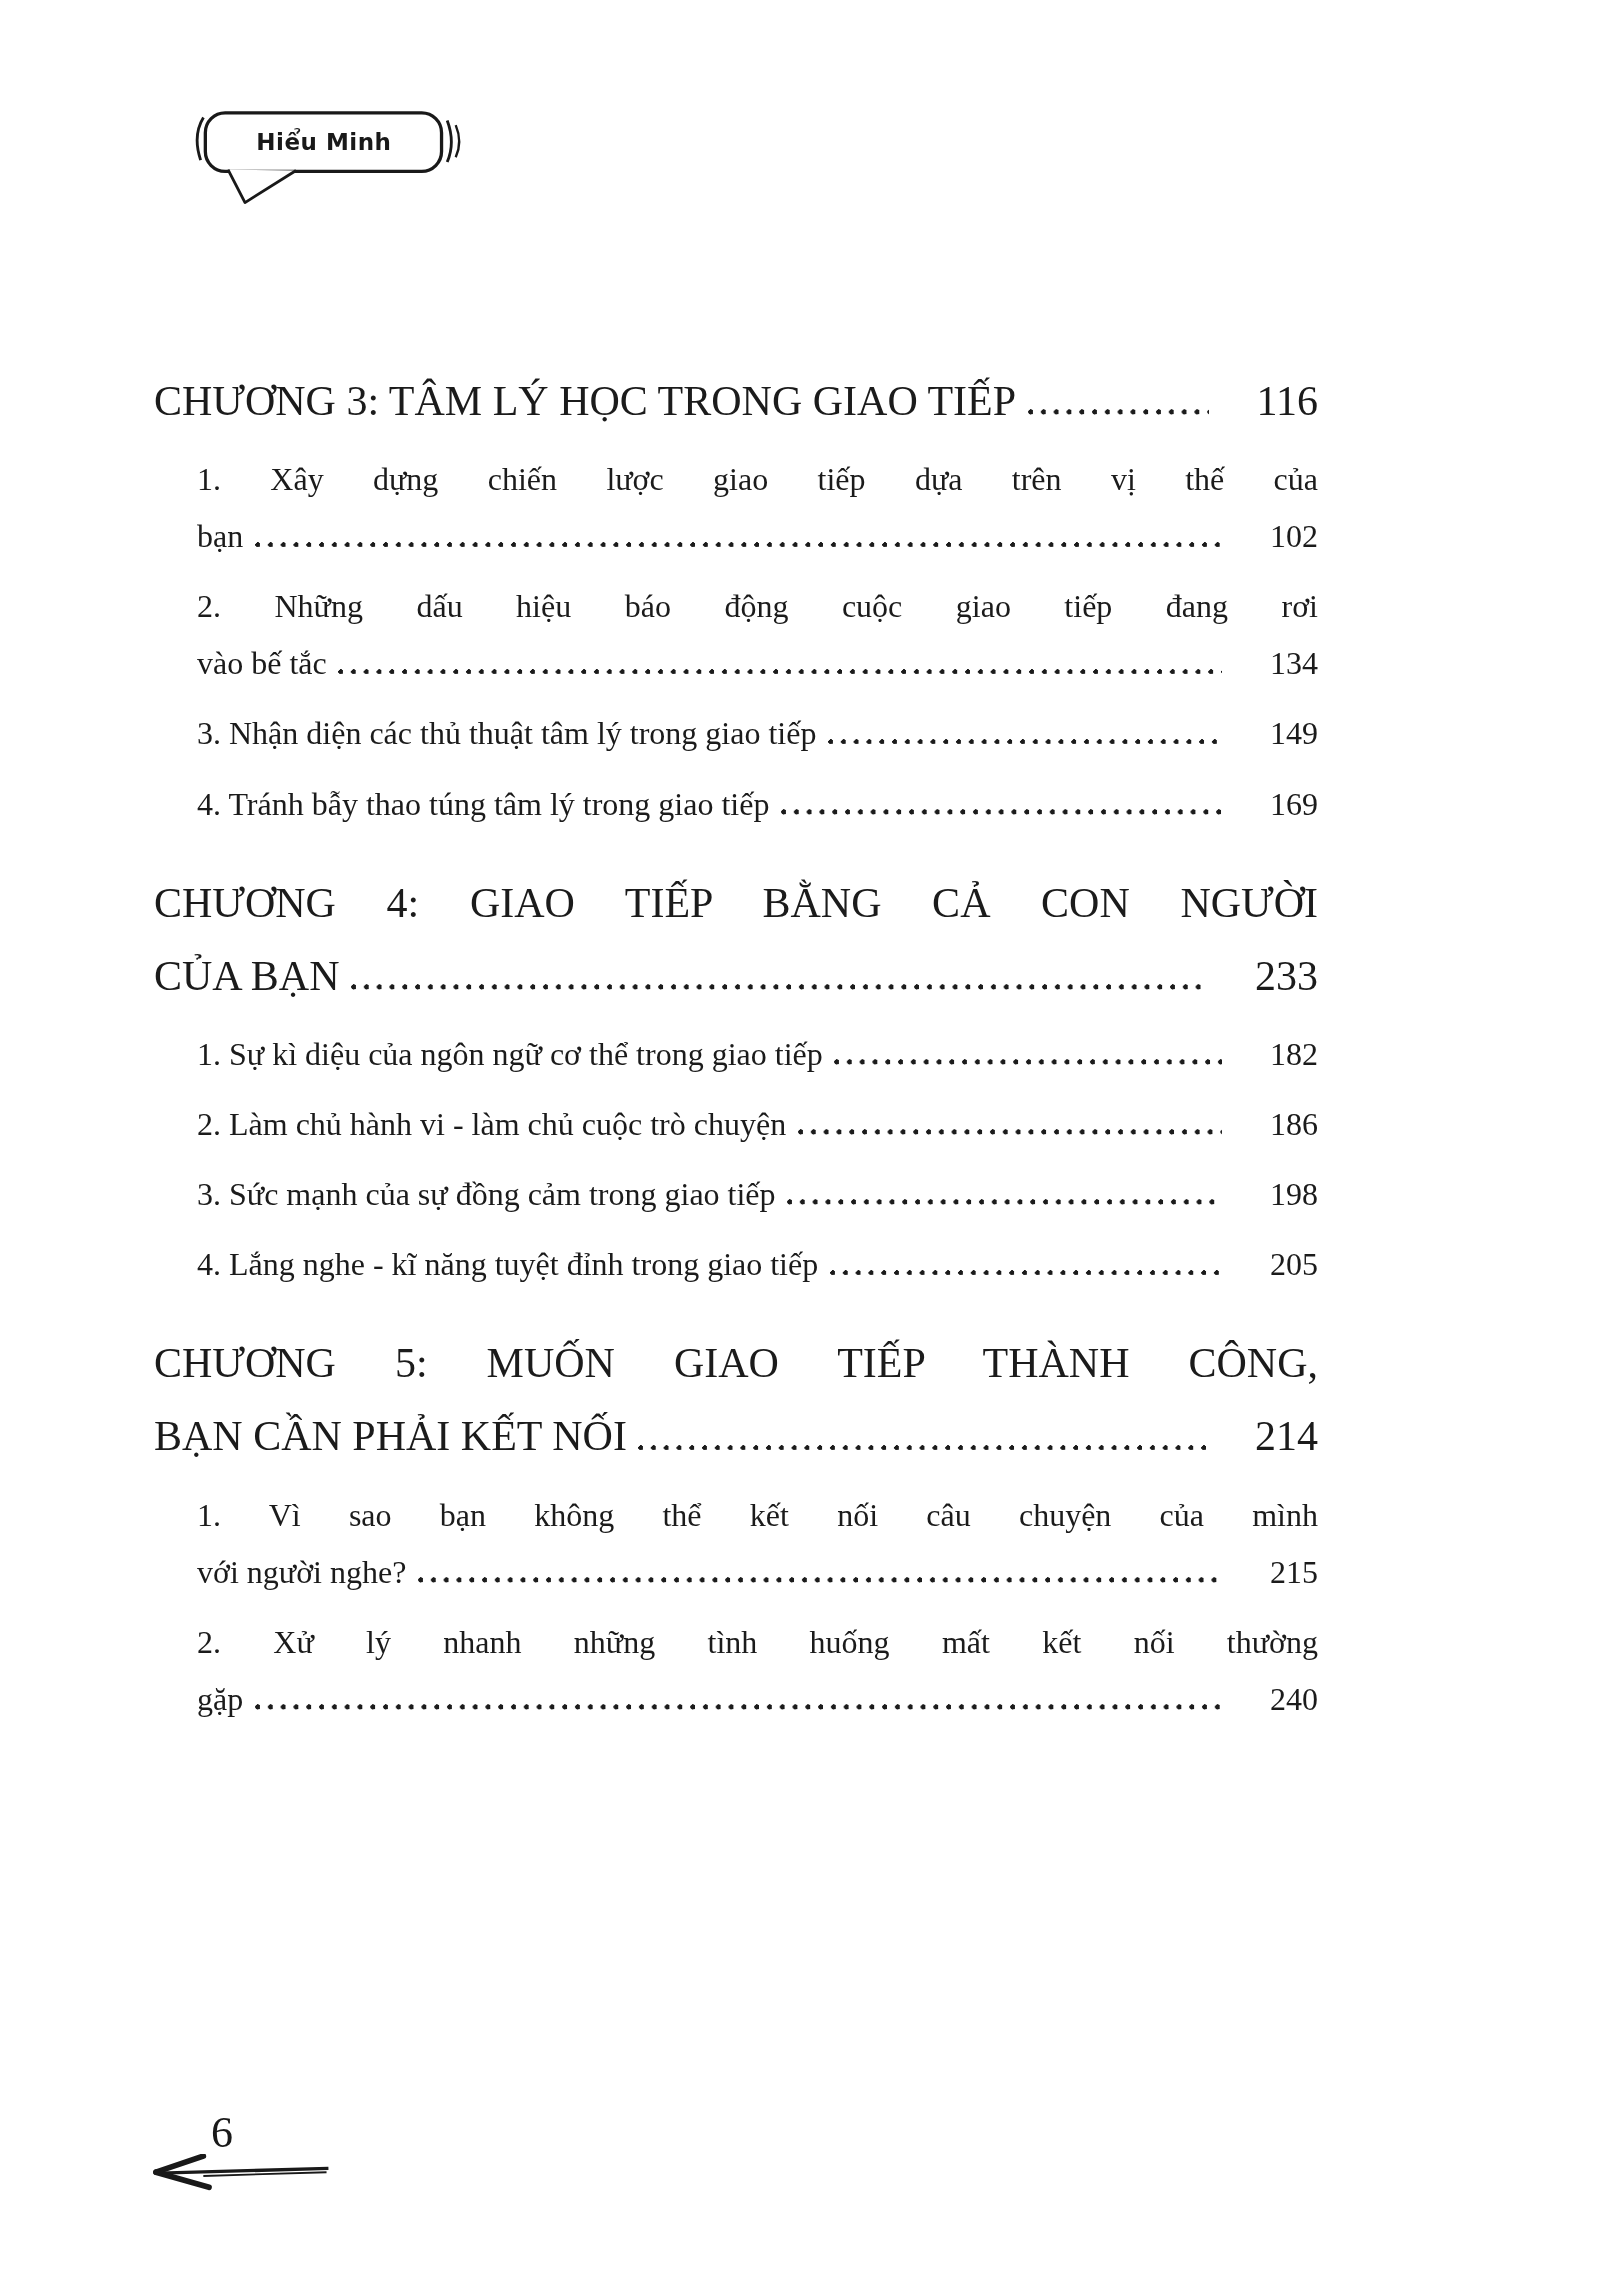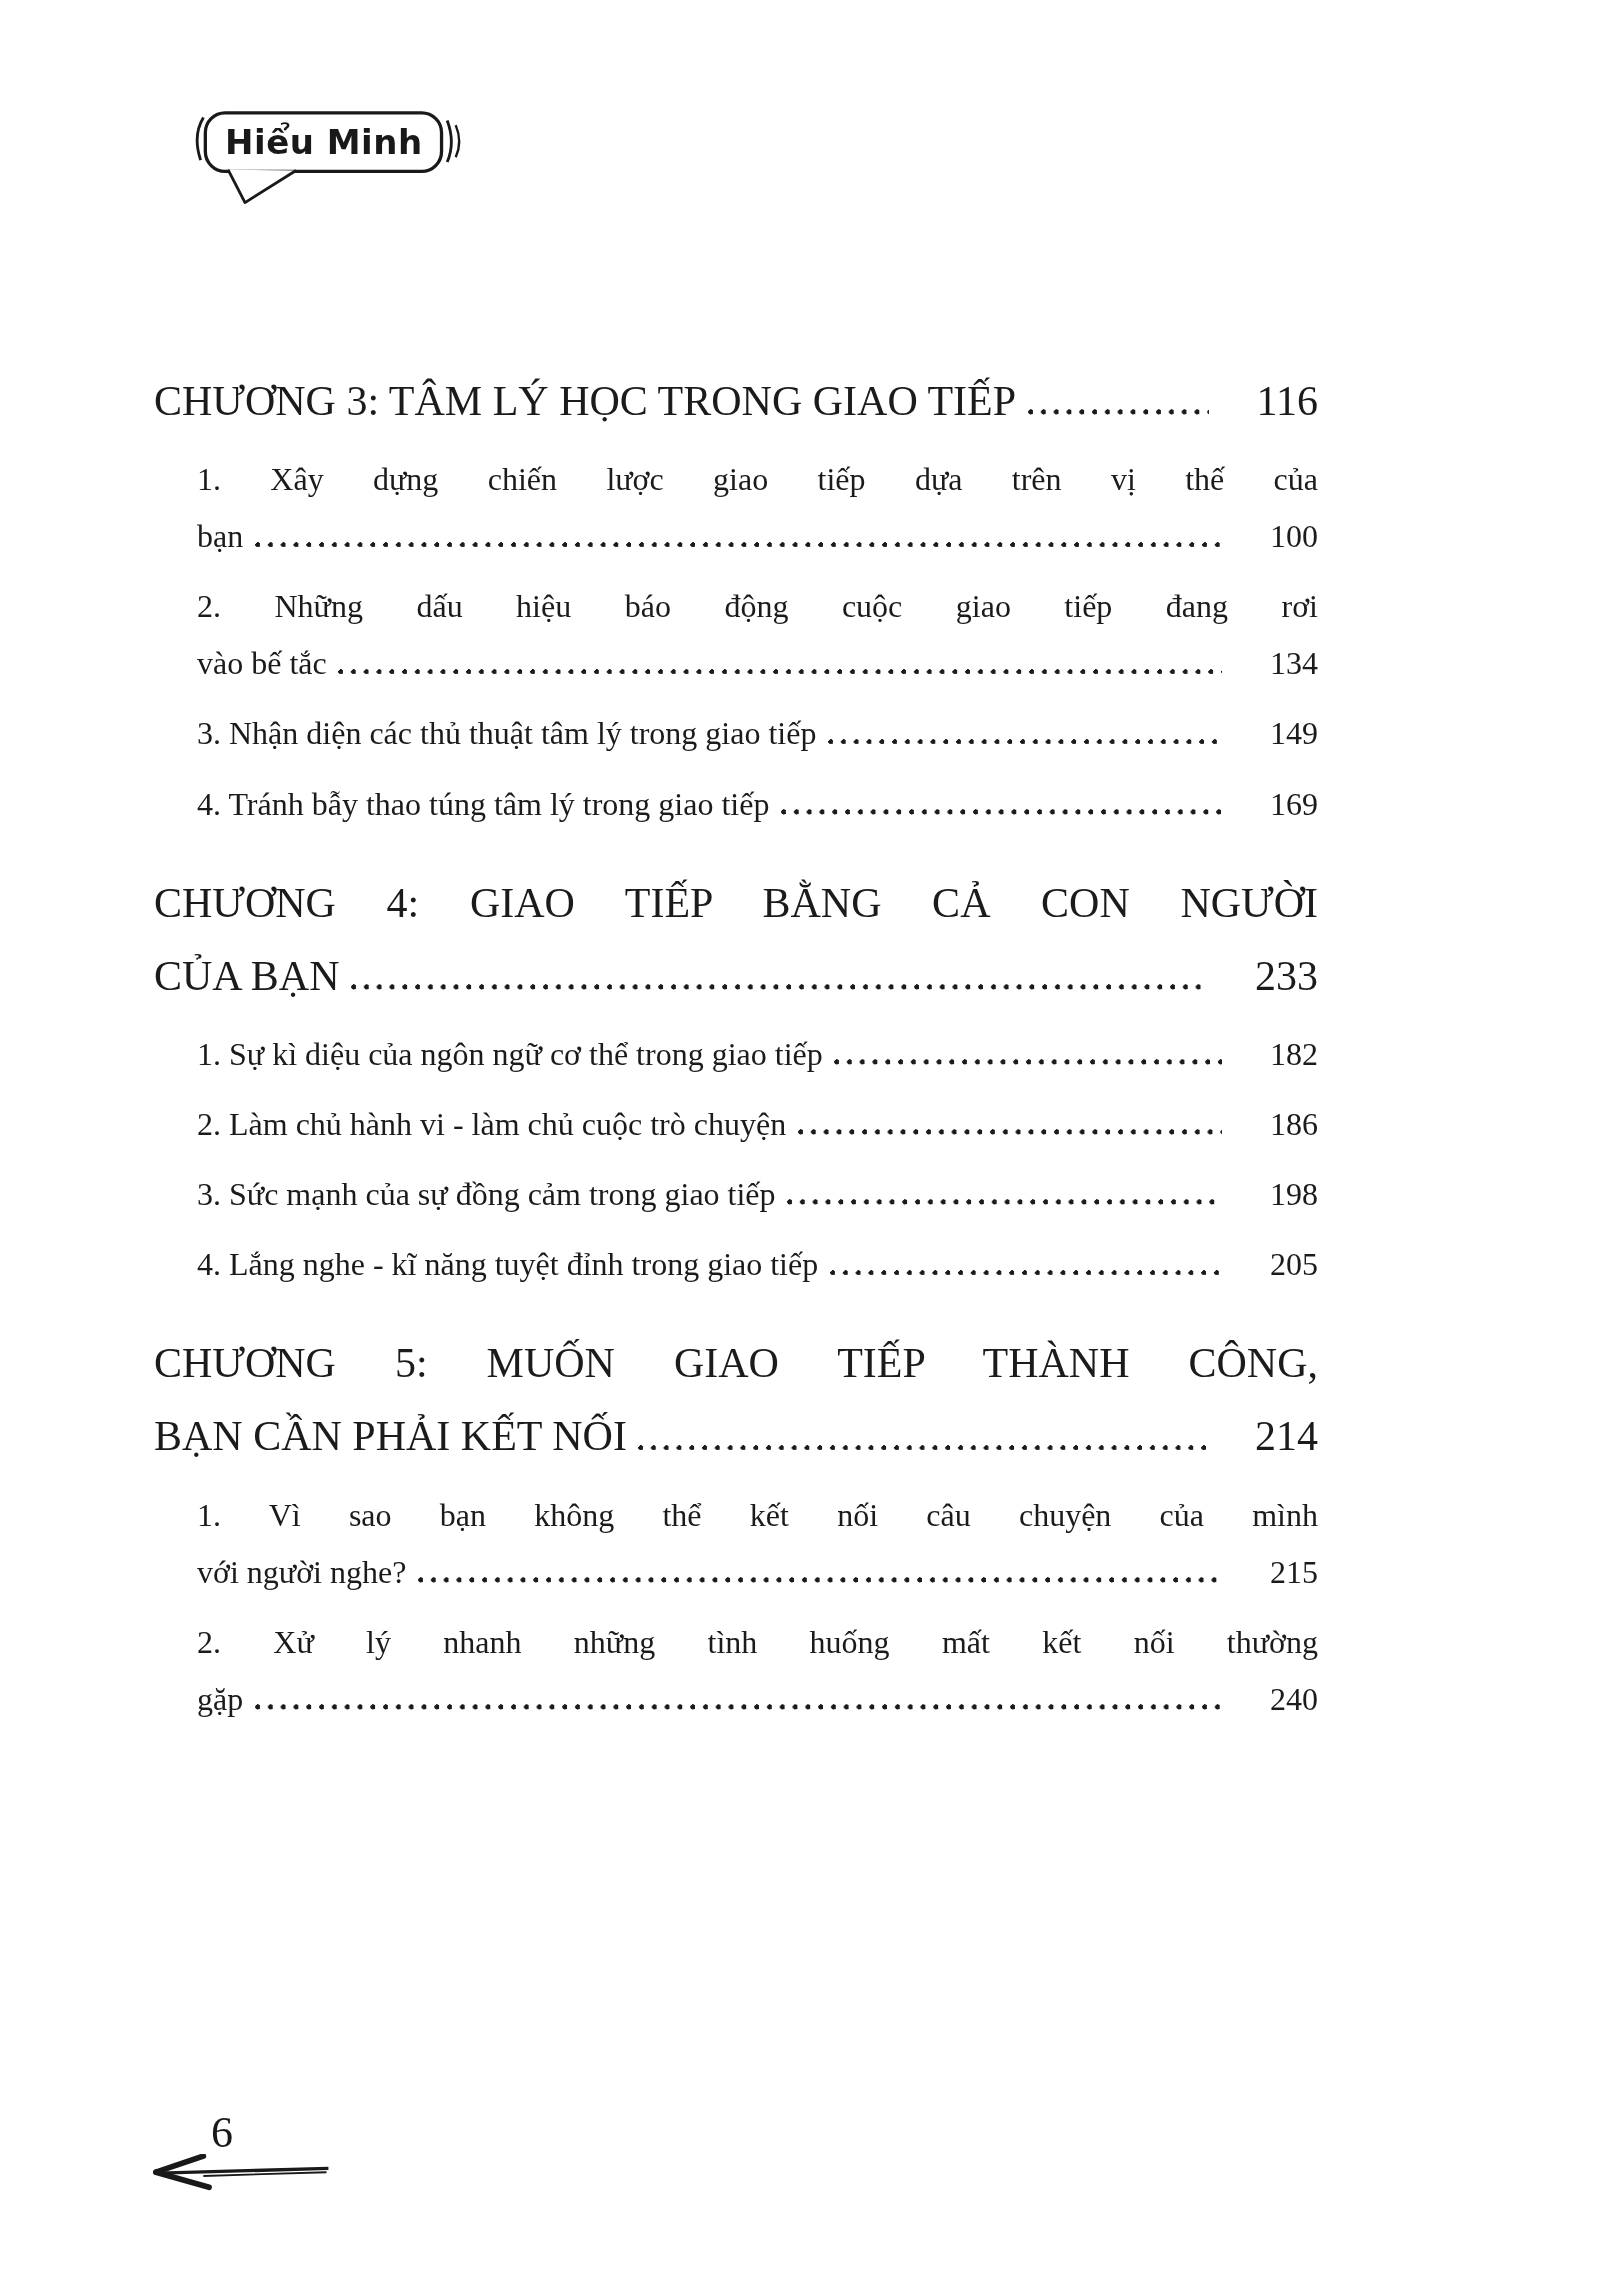--- a/index.html
+++ b/index.html
@@ -12,21 +12,21 @@
     overflow:hidden;
   }
 
   
   .bubble-wrap{position:absolute;left:194px;top:107px;width:274px;height:109px;}
   .bubble-svg{position:absolute;left:0;top:0;}
   .bubble-text{
     position:absolute;left:11.4px;top:5.7px;width:237px;height:59px;
     display:flex;align-items:center;justify-content:center;
     font-family:"DejaVu Sans","Liberation Sans",sans-serif;
-    font-weight:700;font-size:34px;letter-spacing:0.5px;color:#191919;
+    font-weight:700;font-size:23px;letter-spacing:0.5px;color:#191919;
   }
 
   
   .toc{position:absolute;left:154px;right:303px;top:331px;}
   .toc-entry{margin:0 0 13.2px 0;}
   .toc-entry.chapter{font-size:42px;line-height:1.74;margin-top:34px;}
   .toc-entry.item{font-size:32px;line-height:1.78;margin-left:43px;}
   .toc-line.fill{text-align:justify;text-align-last:justify;}
   .toc-line.last{display:flex;align-items:baseline;}
   .t{flex:0 1 auto;}
@@ -71,21 +71,21 @@
       </div>
     </div>
 
     <div class="toc-entry item">
       <div class="toc-line fill">
         <span class="t">1. Xây dựng chiến lược giao tiếp dựa trên vị thế của</span>
       </div>
       <div class="toc-line last">
         <span class="t">bạn</span>
         <span class="leader"></span>
-        <span class="pageno">100</span>
+        <span class="pageno">102</span>
       </div>
     </div>
 
     <div class="toc-entry item">
       <div class="toc-line fill">
         <span class="t">2. Những dấu hiệu báo động cuộc giao tiếp đang rơi</span>
       </div>
       <div class="toc-line last">
         <span class="t">vào bế tắc</span>
         <span class="leader"></span>

